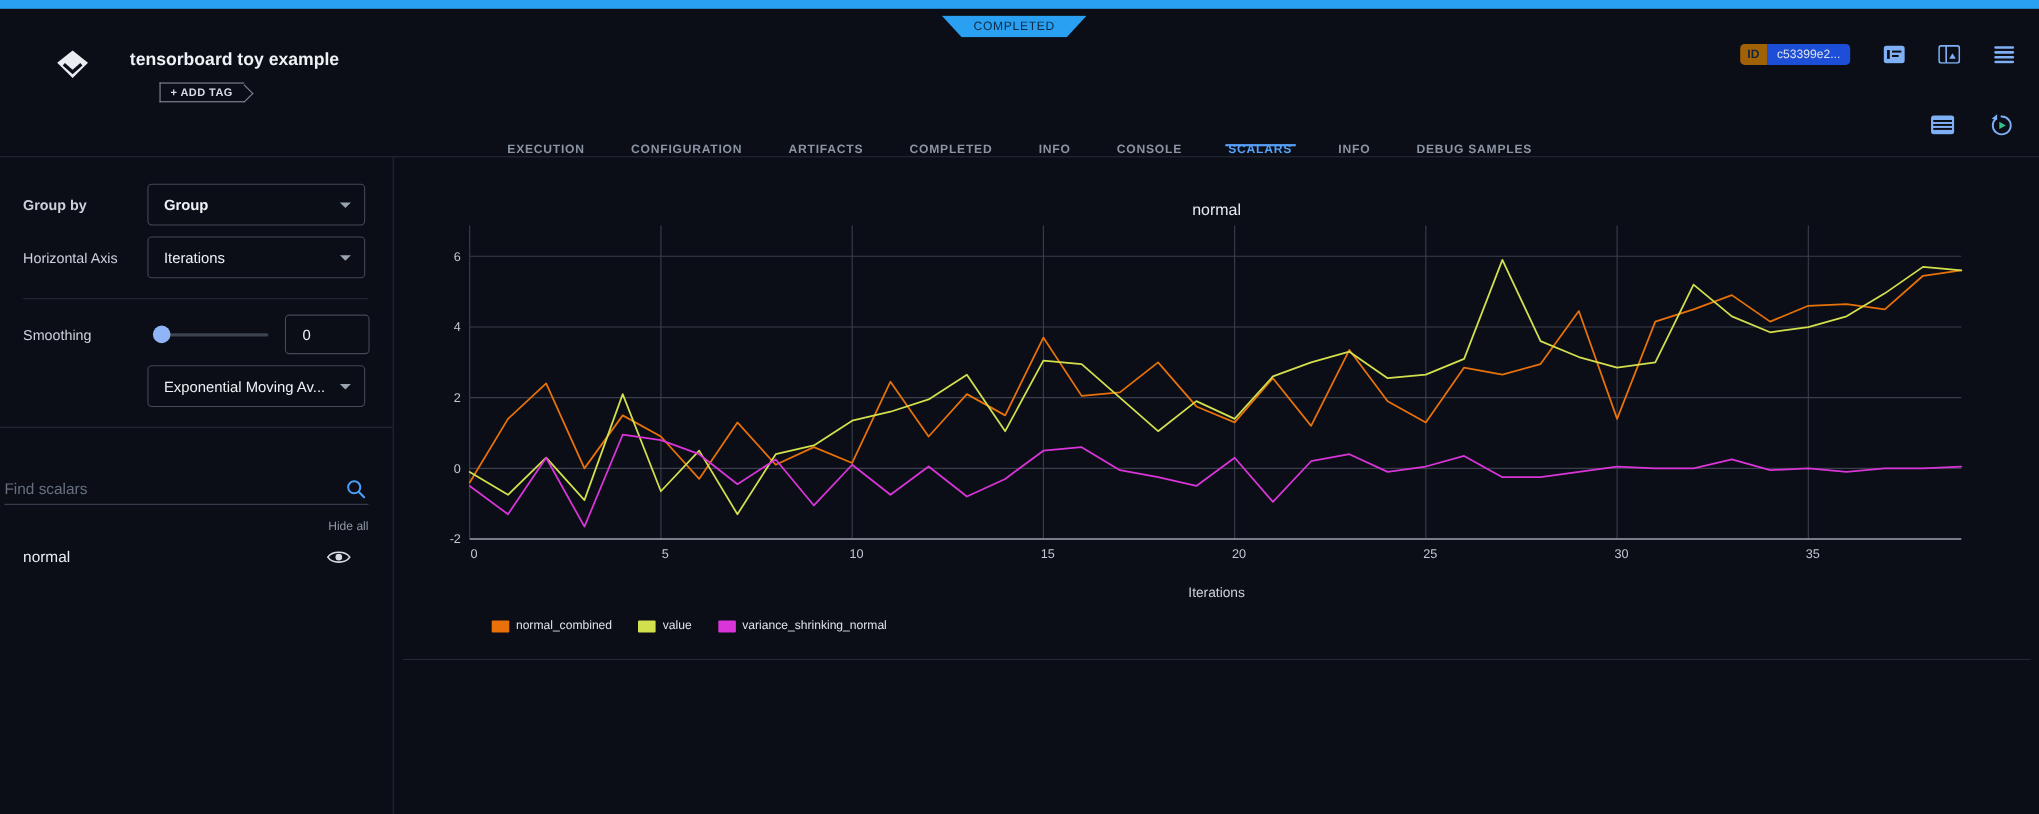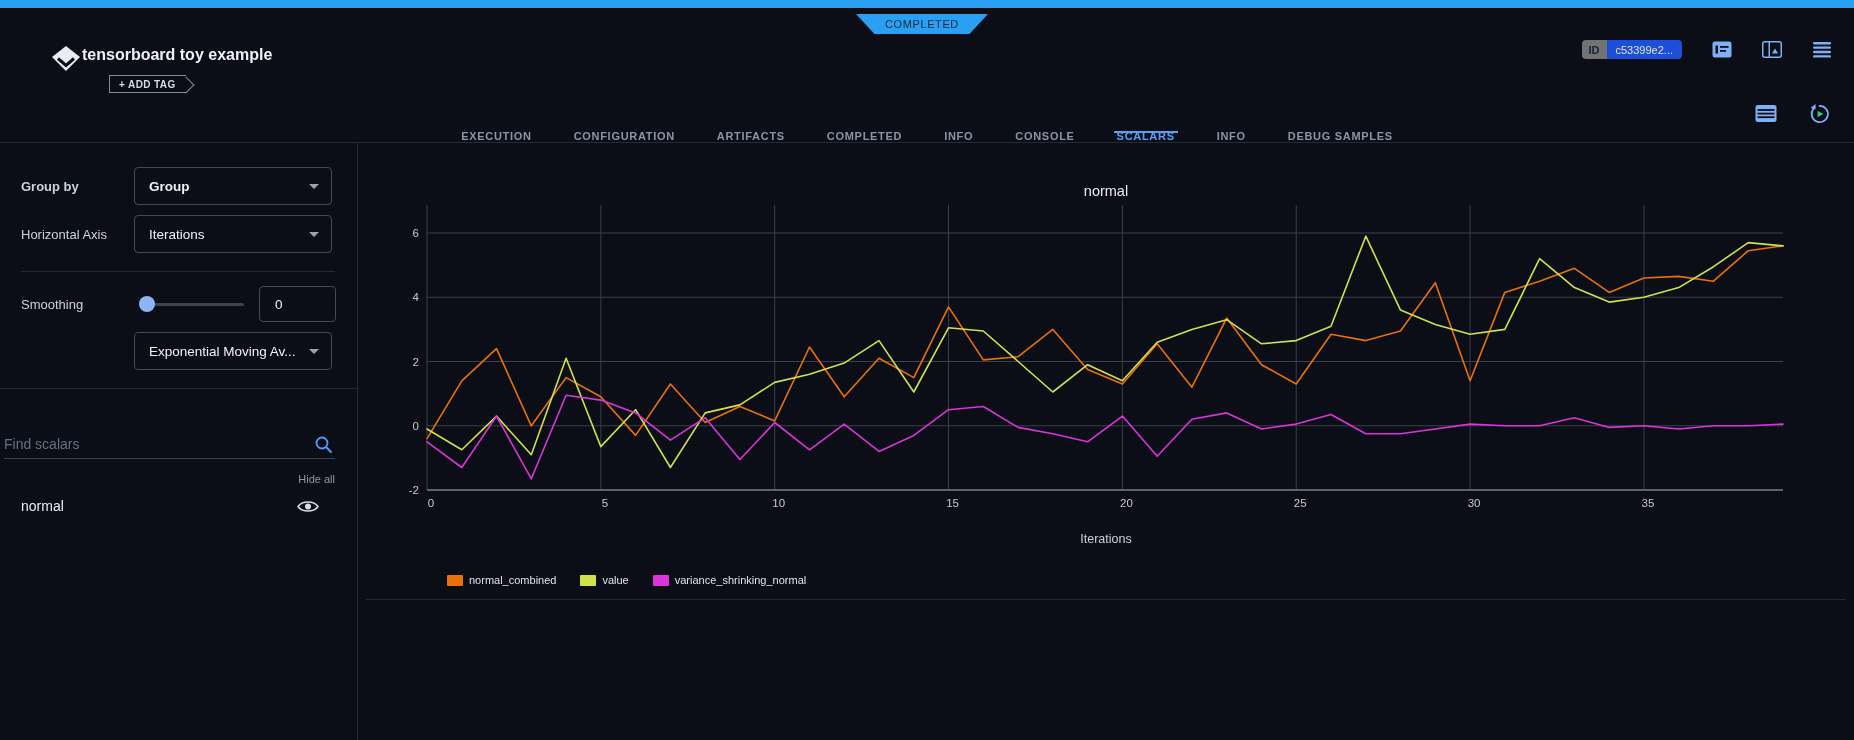--- a/index.html
+++ b/index.html
@@ -10,32 +10,32 @@
   .top-strip { position:relative; height:8px; background:#2aa0f2; z-index:5; }
   .ribbon { position:absolute; left:856px; top:14px; width:132px; height:20px;
             background:#2aa0f2; color:#0d2b45; font-size:11px; font-weight:400;
             letter-spacing:.6px; display:flex; align-items:center; justify-content:center;
             clip-path:polygon(0 0,100% 0,86% 100%,14% 100%); }
 
   
   .header { height:77px; display:flex; justify-content:space-between; padding:0 22px 0 50px; }
   .header-left { display:flex; align-items:flex-start; padding-top:36px; }
   .logo { width:32px; height:28px; margin-top:1px; }
-  .title-block { display:flex; flex-direction:column; align-items:flex-start; }
+  .title-block { margin-left:36px; display:flex; flex-direction:column; align-items:flex-start; }
   .exp-title { font-size:16px; font-weight:700; line-height:22px; color:#eef1f6; }
   .add-tag { margin-top:9px; margin-left:27px; position:relative; height:18px;
              background:transparent; border:1px solid #808a99; border-right:none;
              color:#d7dde6; font-size:10px; font-weight:700; letter-spacing:.4px;
              padding:0 10px 0 9px; cursor:pointer; font-family:inherit; }
   .add-tag::after { content:''; position:absolute; right:-6.4px; top:2.6px; width:11px; height:11px;
                     border-top:1px solid #808a99; border-right:1px solid #808a99;
                     transform:rotate(45deg); background:transparent; }
   .header-right { display:flex; align-items:center; gap:30px; padding-top:32px; align-self:flex-start; }
   .id-chip { display:flex; height:19px; font-size:11px; cursor:pointer; }
-  .id-key { background:#737373; color:#10253f; font-weight:700; padding:0 7px; border-radius:4px 0 0 4px;
+  .id-key { background:#a16207; color:#10253f; font-weight:700; padding:0 7px; border-radius:4px 0 0 4px;
             display:flex; align-items:center; }
   .id-val { background:#1d4ed8; color:#dfe3ea; padding:0 9px; border-radius:0 4px 4px 0;
             display:flex; align-items:center; }
   .hicon { width:20px; height:17px; cursor:pointer; }
 
   
   .tabbar { position:relative; height:58px; border-bottom:1px solid #242a35; }
   .tabs { height:100%; display:flex; justify-content:center; align-items:flex-end; gap:42px; }
   .tab { display:flex; align-items:center; position:relative; font-size:11px; font-weight:700;
          letter-spacing:.7px; color:#8b94a3; cursor:pointer; white-space:nowrap; }
@@ -79,21 +79,21 @@
 
   
   .main { flex:1; position:relative; }
   .chart-card { position:relative; margin:0 8px; width:1480px; height:457px;
                 border-bottom:1px solid #242a35; }
   .chart-title { position:absolute; top:40px; left:0; width:100%; text-align:center;
                  font-size:14.5px; color:#e8ebf0; }
   #plot-svg { position:absolute; top:0; left:0; }
   .xlabel { position:absolute; top:389px; left:0; width:100%; text-align:center;
             font-size:12.5px; color:#ccd2da; }
-  .legend { position:absolute; top:431px; left:81px; display:flex; gap:24px; align-items:center; }
+  .legend { position:absolute; top:420px; left:81px; display:flex; gap:24px; align-items:center; }
   .legend-item { display:flex; align-items:center; gap:6px; cursor:pointer; }
   .swatch { width:16px; height:11px; border-radius:1px; flex:none; }
   .legend-label { font-size:11px; color:#dfe3ea; }
 </style>
 </head>
 <body>
 
 <div class="top-strip">
   <div class="ribbon">COMPLETED</div>
 </div>

